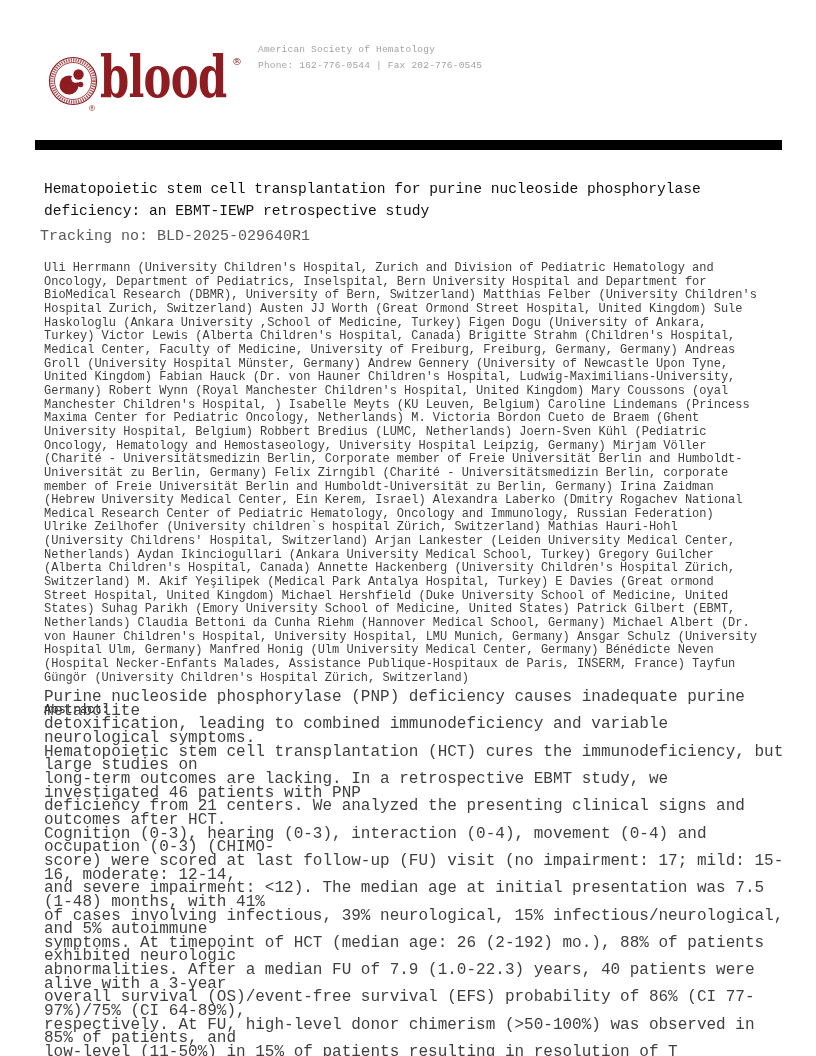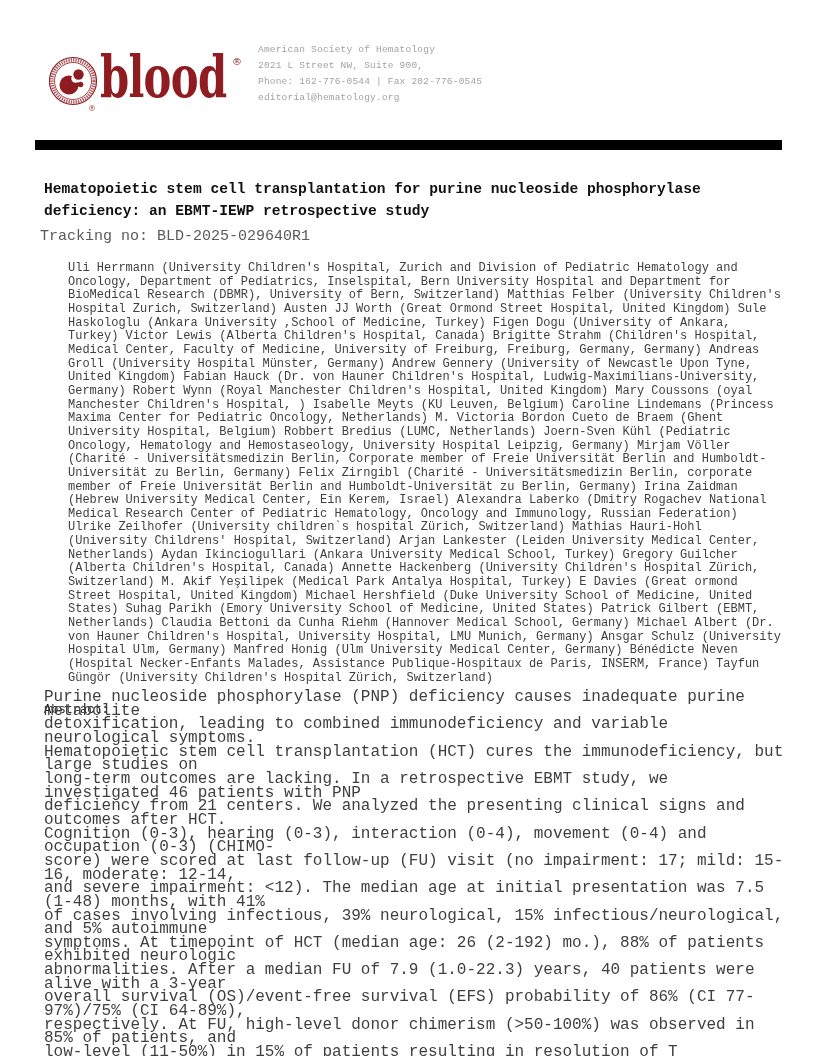--- a/index.html
+++ b/index.html
@@ -46,37 +46,36 @@
 
   .masthead-divider {
     position: absolute; left: 35px; top: 140px;
     width: 747px; height: 10px;
     background: #000000;
   }
 
   
   .title {
     position: absolute; left: 44px; top: 178px; width: 742px;
-    font-weight: bold;
+    font-weight: normal;
     font-size: 14.6px; line-height: 22px;
     color: #111111;
     white-space: pre-wrap;
   }
   .tracking {
     position: absolute; left: 40px; top: 230px;
     font-size: 15px; line-height: 14px;
     color: #5a5a5a;
     white-space: nowrap;
   }
   .authors {
     position: absolute; left: 44px; top: 262px; width: 742px;
     font-size: 12px; line-height: 13.65px;
     color: #3f3f3f;
     white-space: pre-wrap;
-    margin-left: 24px;
   }
   .abstract-heading {
     position: absolute; left: 44px; top: 703px;
     font-weight: normal;
     font-size: 12px; line-height: 14px;
     color: #1c1c1c;
   }
   .abstract-body {
     position: absolute; left: 44px; top: 691px; width: 742px;
     font-size: 16px; line-height: 13.65px;
@@ -100,23 +99,21 @@
         <circle cx="30.5" cy="18.5" r="5.2" fill="#8e1c21"></circle>
         <circle cx="32.5" cy="28.5" r="2.8" fill="#8e1c21"></circle>
       </svg>
     </span>
     <span class="seal-reg">®</span>
     <div class="wordmark">blood</div>
     <span class="wordmark-reg">®</span>
 
     <div class="address">
       <span>American Society of Hematology</span>
-      <span>2021 L Street NW, Suite 900,</span>
       <span>Phone: 162-776-0544 | Fax 202-776-0545</span>
-      <span>editorial@hematology.org</span>
     </div>
   </div>
 
   <div class="masthead-divider"></div>
 
   <div class="title">Hematopoietic stem cell transplantation for purine nucleoside phosphorylase deficiency: an EBMT-IEWP retrospective study</div>
 
   <div class="tracking">Tracking no: BLD-2025-029640R1</div>
 
   <div class="authors">Uli Herrmann (University Children's Hospital, Zurich and Division of Pediatric Hematology and

